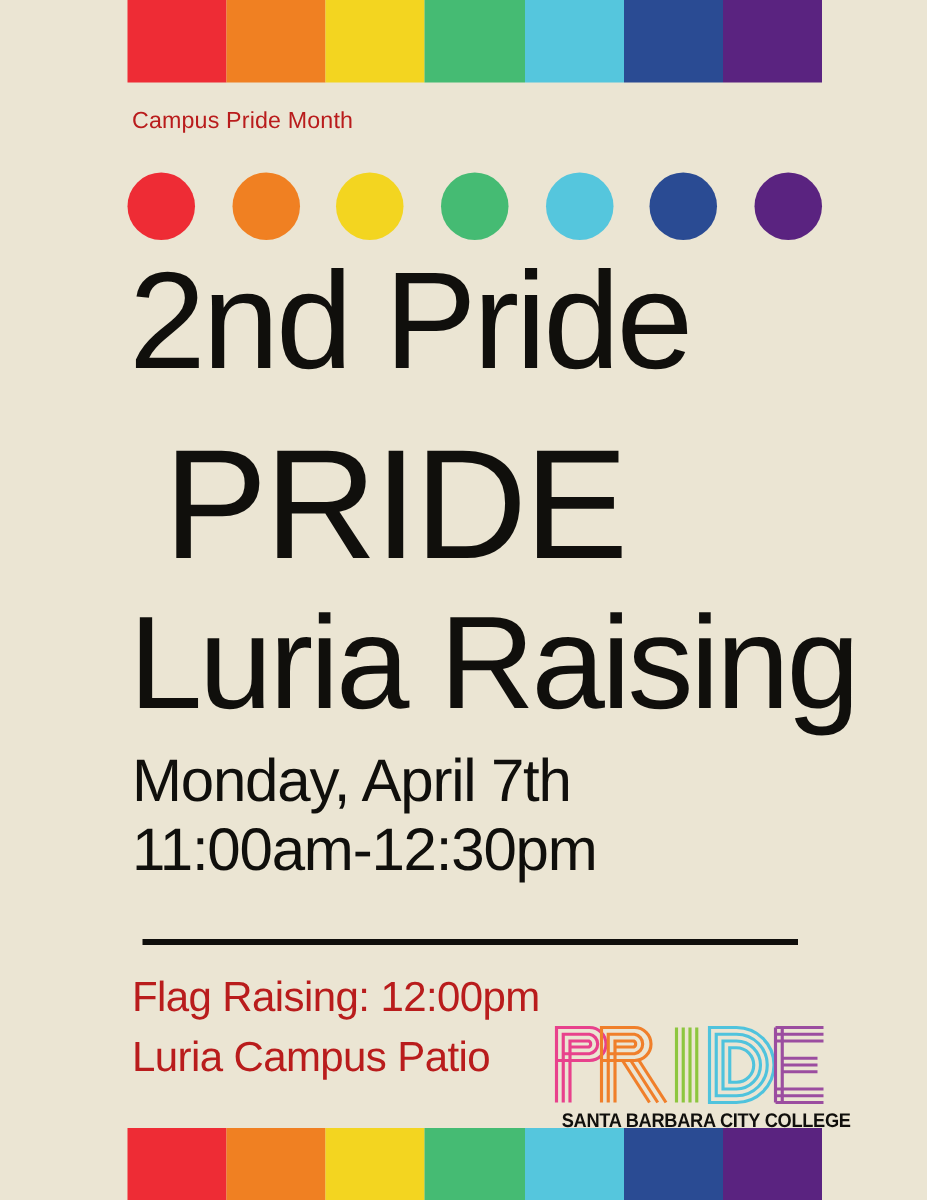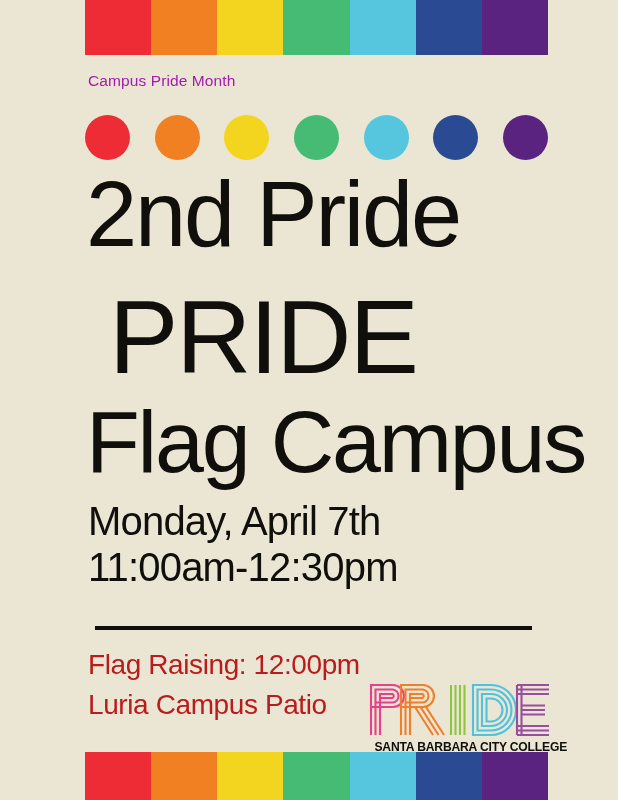--- a/index.html
+++ b/index.html
@@ -57,21 +57,21 @@
   }
 
   
   .eyebrow {
     position: absolute;
     left: 88px;
     top: 72px;
     font-size: 15.5px;
     font-weight: 400;
     letter-spacing: 0.1px;
-    color: #a21caf;
+    color: #b91c1c;
   }
 
   .h1 {
     position: absolute;
     left: 86px;
     top: 172px;
     font-size: 92px;
     line-height: 0.92;
     font-weight: 400;
     letter-spacing: -2.2px;
@@ -187,21 +187,21 @@
     <div class="dot" style="background: rgb(240, 128, 34);"></div>
     <div class="dot" style="background: rgb(243, 213, 32);"></div>
     <div class="dot" style="background: rgb(69, 187, 115);"></div>
     <div class="dot" style="background: rgb(85, 198, 221);"></div>
     <div class="dot" style="background: rgb(42, 75, 147);"></div>
     <div class="dot" style="background: rgb(90, 35, 128);"></div>
   </div>
 
   <div class="h1">2nd Pride</div>
   <div class="h2">PRIDE</div>
-  <div class="h3">Flag Campus</div>
+  <div class="h3">Luria Raising</div>
 
   <div class="date-block">
     <div>Monday, April 7th</div>
     <div>11:00am-12:30pm</div>
   </div>
 
   <div class="divider"></div>
 
   <div class="footer-block">
     <div>Flag Raising: 12:00pm</div>

